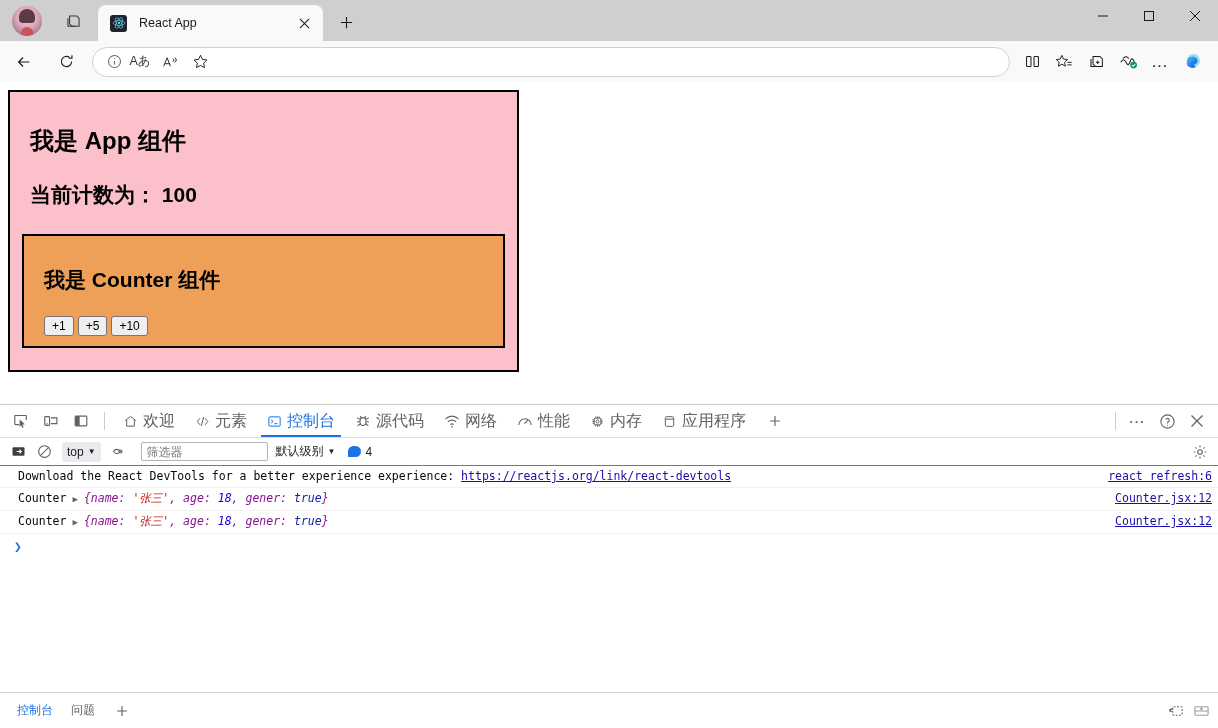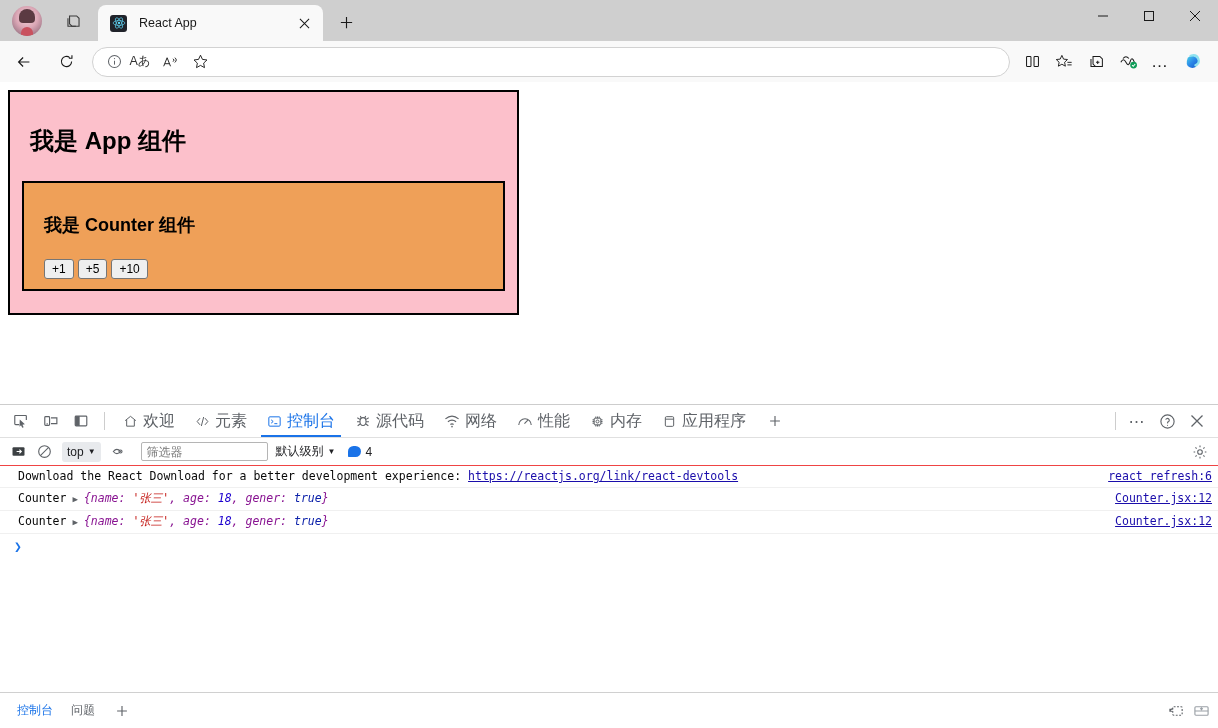--- a/index.html
+++ b/index.html
@@ -147,21 +147,21 @@
     font-size: 21px; font-weight: bold; color: #000;
     margin: 0 0 25px 8px;
   }
   .counter-box {
     border: 2px solid #000;
     background: #efa058;
     margin: 0 0 10px 0;
     padding: 12px 12px 10px 12px;
   }
   .counter-title {
-    font-size: 18px; font-weight: bold; color: #000;
+    font-size: 21px; font-weight: bold; color: #000;
     margin: 18px 0 22px 8px;
   }
   .btn-row { margin-left: 8px; display: flex; gap: 4px; }
   .ctr-btn {
     font-family: "Liberation Sans", sans-serif;
     font-size: 12px; color: #000;
     background: #efefef;
     border: 1px solid #767676;
     border-radius: 3px;
     padding: 2px 7px;
@@ -403,20 +403,21 @@
           <path d="M6 8 q5-4 9 0 q4 4 1 8 q-3 4-8 2 q-5-2-2-10 Z" fill="url(#cp)"></path>
           <path d="M9 6 q6-2 8 3 q2 5-3 7" fill="none" stroke="#8fe3f0" stroke-width="2.4" stroke-linecap="round"></path>
         </svg>
       </div>
     </div>
   </div>
 
   <div class="viewport">
     <div class="app-box">
       <div class="app-title">我是 App 组件</div>
+      <div class="app-count"><span>当前计数为：</span> <span>100</span></div>
       <div class="counter-box">
         <div class="counter-title">我是 Counter 组件</div>
         <div class="btn-row">
           <button class="ctr-btn">+1</button>
           <button class="ctr-btn">+5</button>
           <button class="ctr-btn">+10</button>
         </div>
       </div>
     </div>
   </div>
@@ -566,21 +567,21 @@
         <svg width="16" height="16" viewBox="0 0 18 18" fill="none" stroke="#5f6368" stroke-width="1.2">
           <circle cx="9" cy="9" r="2.6"></circle>
           <path d="M9 1.8 L9 3.6 M9 14.4 L9 16.2 M1.8 9 L3.6 9 M14.4 9 L16.2 9 M3.9 3.9 L5.2 5.2 M12.8 12.8 L14.1 14.1 M14.1 3.9 L12.8 5.2 M5.2 12.8 L3.9 14.1"></path>
         </svg>
       </div>
     </div>
 
     <div class="console-body">
 
       <div class="log-row">
-        <span class="log-main"><span>Download the React Download for a better development experience: </span><span class="link">https://reactjs.org/link/react-devtools</span></span>
+        <span class="log-main"><span>Download the React DevTools for a better experience experience: </span><span class="link">https://reactjs.org/link/react-devtools</span></span>
         <span class="log-src">react refresh:6</span>
       </div>
 
       <div class="log-row">
         <span class="log-main"><span class="lbl">Counter</span><span class="disc">▶</span><span class="objtxt"><span>{</span><span>name:</span>&nbsp;<span class="str">'张三'</span>,&nbsp;<span>age:</span>&nbsp;<span class="num">18</span>,&nbsp;<span>gener:</span>&nbsp;<span class="bool">true</span><span>}</span></span></span>
         <span class="log-src">Counter.jsx:12</span>
       </div>
 
       <div class="log-row">
         <span class="log-main"><span class="lbl">Counter</span><span class="disc">▶</span><span class="objtxt"><span>{</span><span>name:</span>&nbsp;<span class="str">'张三'</span>,&nbsp;<span>age:</span>&nbsp;<span class="num">18</span>,&nbsp;<span>gener:</span>&nbsp;<span class="bool">true</span><span>}</span></span></span>

